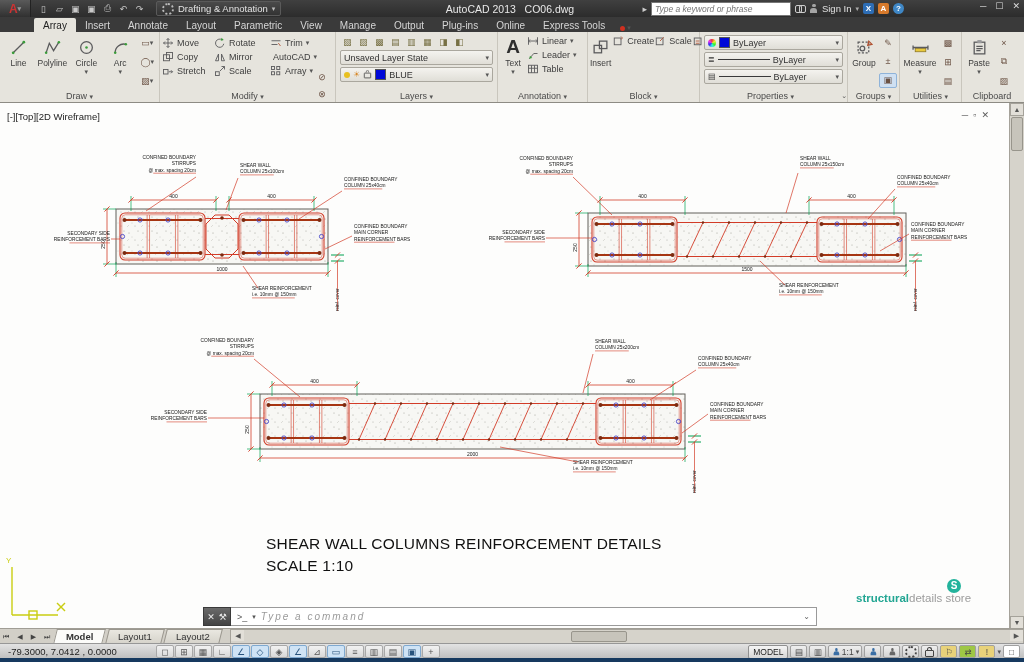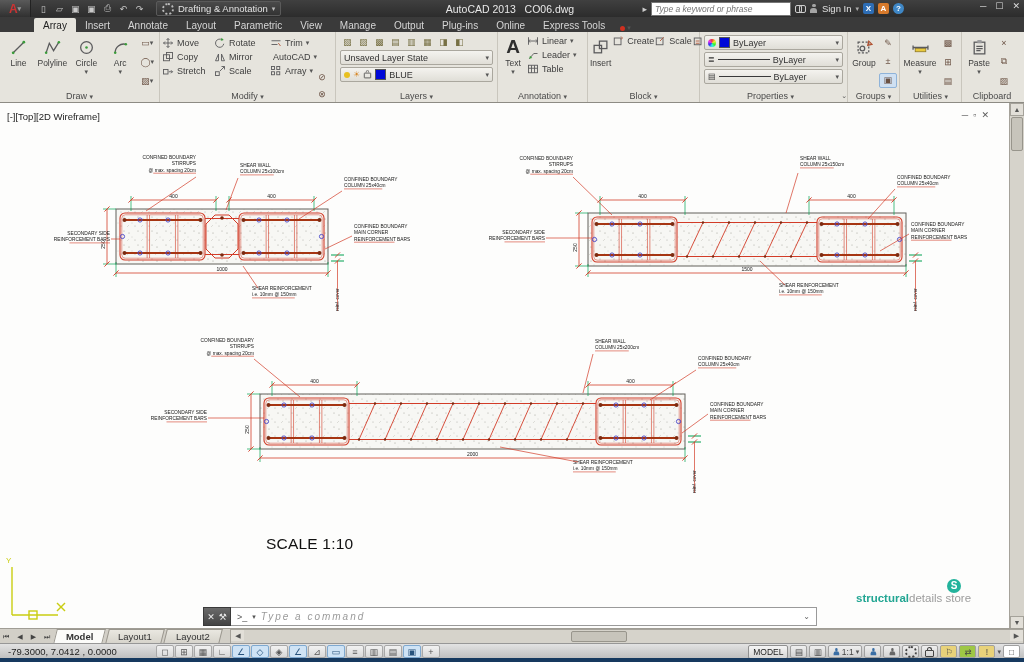--- a/index.html
+++ b/index.html
@@ -840,20 +840,21 @@
         <text x="696" y="390" text-anchor="start" font-size="4.6" fill="#161616" font-family="Liberation Sans, sans-serif" transform="rotate(-90 696 390)">reinf. cover</text>
       </g>
     </svg>
 
   <div class="vplabel">[-][Top][2D Wireframe]</div>
   <div class="vwin">
     <span>─</span><span>▫</span><span>✕</span>
   </div>
 
   <div class="note">
+    <div>SHEAR WALL COLUMNS REINFORCEMENT DETAILS</div>
     <div>SCALE 1:10</div>
   </div>
 
   <div class="logoS">S</div>
   <div class="logo"><b>structural</b><span>details store</span></div>
 
   <div class="cmdbar">
     <div class="cmdgrip">
       <span>✕</span>
       <span>⚒</span>

